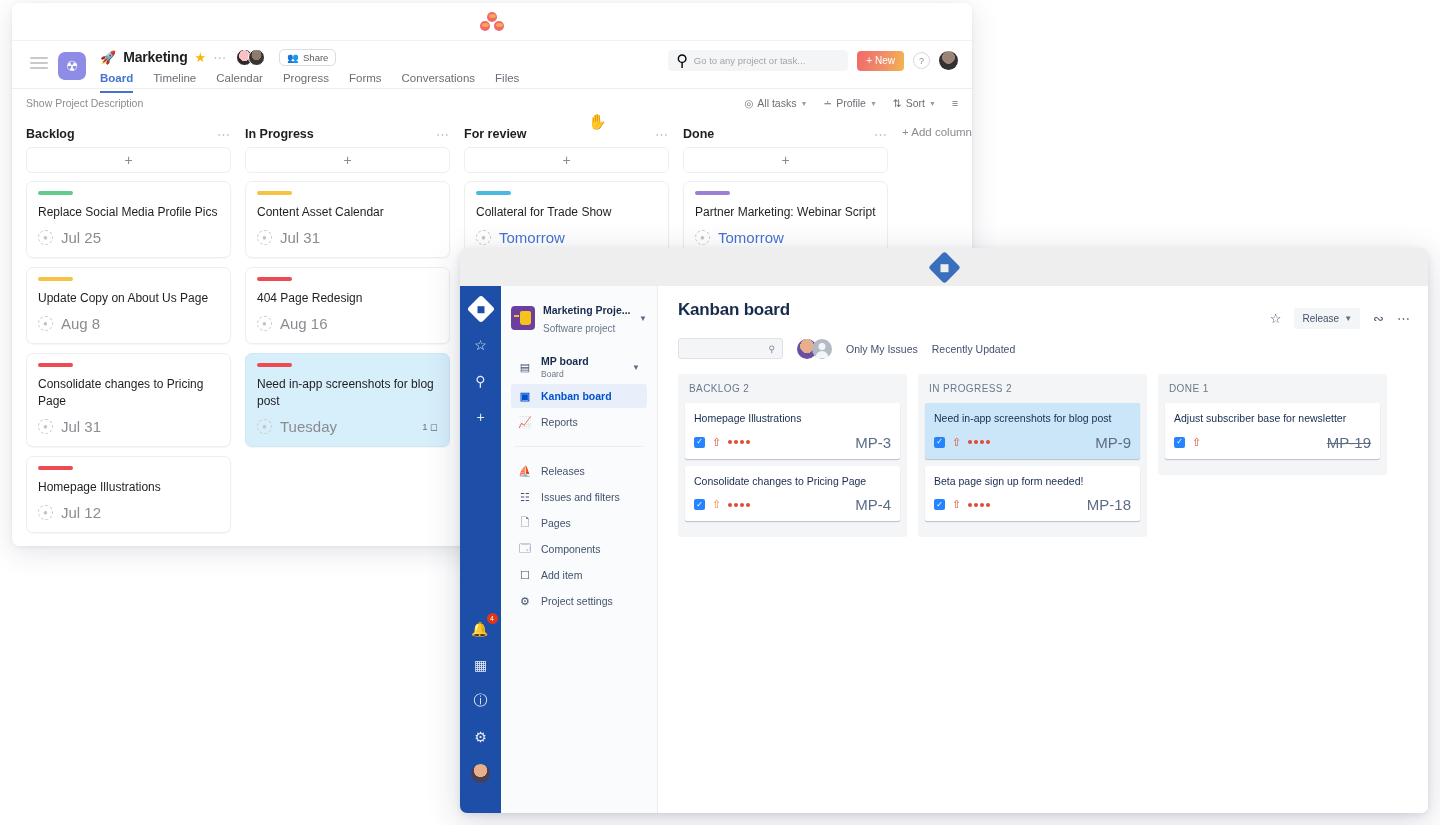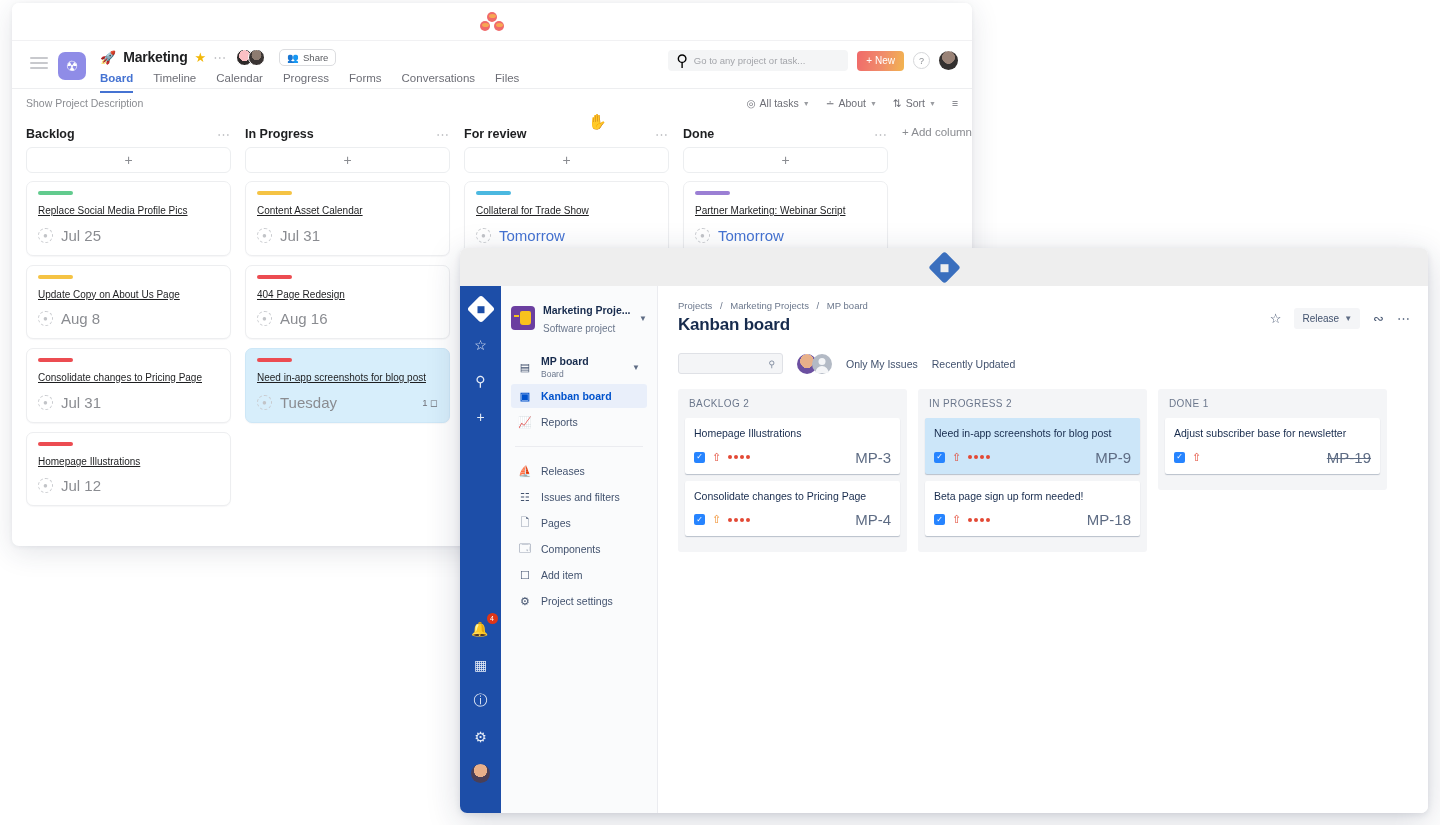--- a/index.html
+++ b/index.html
@@ -91,21 +91,21 @@
     display:flex; align-items:center; justify-content:center; color:#8a8c91; font-size:14px;
     margin-bottom:8px; cursor:pointer;
   }
   .a-card {
     background:#fff; border:1px solid #edeef0; border-radius:7px; padding:9px 11px 11px 11px;
     margin-bottom:9px; cursor:pointer;
     box-shadow: 0 1px 1px rgba(40,50,80,0.04);
   }
   .a-card.sel { background:#d7eefb; border-color:#cde7f7; }
   .tagbar { width:35px; height:4px; border-radius:3px; margin-bottom:9px; }
-  .a-card-title { font-size:10px; color:#1e1f21; line-height:1.35; margin-bottom:9px;text-decoration:underline; }
+  .a-card-title { font-size:12px; color:#1e1f21; line-height:1.35; margin-bottom:9px; }
   .a-card-foot { display:flex; align-items:center; gap:8px; position:relative; }
   .a-assignee { width:15px; height:15px; border-radius:50%; border:1px dashed #c9cbcf;
     display:flex; align-items:center; justify-content:center; color:#c2c4c8; font-size:8px; }
   .a-due { font-size:15px; color:#8a8c91; }
   .a-due.soon { color:#4573d2; }
   .a-comments { position:absolute; right:0; font-size:9.5px; color:#6d6e76; }
   .add-col { font-size:11.5px; color:#8a8c91; padding-top:5px; cursor:pointer; white-space:nowrap; }
   .cursor-grab { position:absolute; left:576px; top:110px; font-size:15px; color:#6b6d72; }
 
   
@@ -260,21 +260,21 @@
     <div id="asana-subbar">
       <span class="show-desc">Show Project Description</span>
       <div class="subbar-right">
         <span class="sb-item">
           <span>◎</span>
           <span>All tasks</span>
           <span class="chev">▼</span>
         </span>
         <span class="sb-item">
           <span>∸</span>
-          <span>About</span>
+          <span>Profile</span>
           <span class="chev">▼</span>
         </span>
         <span class="sb-item">
           <span>⇅</span>
           <span>Sort</span>
           <span class="chev">▼</span>
         </span>
         <span class="sb-item">≡</span>
       </div>
     </div>
@@ -474,27 +474,20 @@
           <span class="sd-ic">☐</span>
           <span>Add item</span>
         </div>
         <div class="sd-item">
           <span class="sd-ic">⚙</span>
           <span>Project settings</span>
         </div>
       </div>
 
       <div id="jira-main">
-        <div class="crumbs">
-          <a>Projects</a>
-          <span class="crumb-sep">/</span>
-          <a>Marketing Projects</a>
-          <span class="crumb-sep">/</span>
-          <a>MP board</a>
-        </div>
         <div class="j-title">Kanban board</div>
 
         <div class="j-head-right">
           <span class="j-ic-btn">☆</span>
           <span class="release-btn">
             <span>Release</span>
             <span class="sd-chev">▼</span>
           </span>
           <span class="j-ic-btn">∾</span>
           <span class="j-ic-btn">⋯</span>

